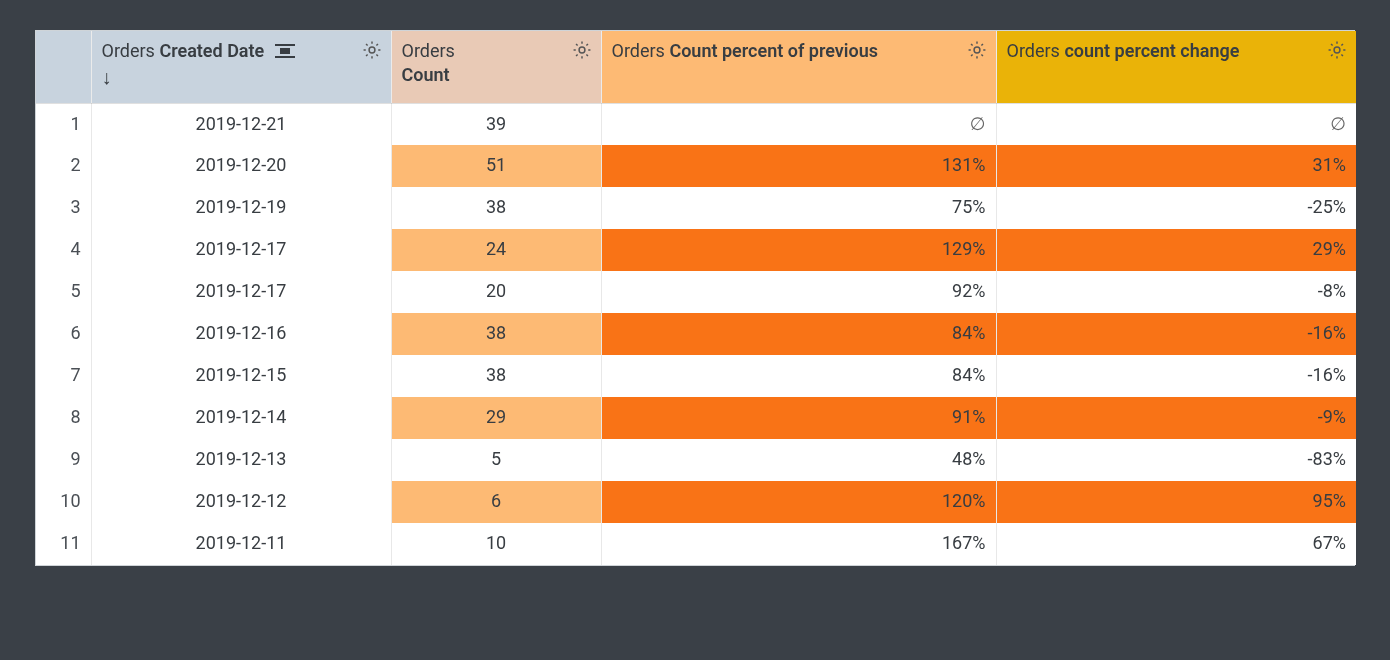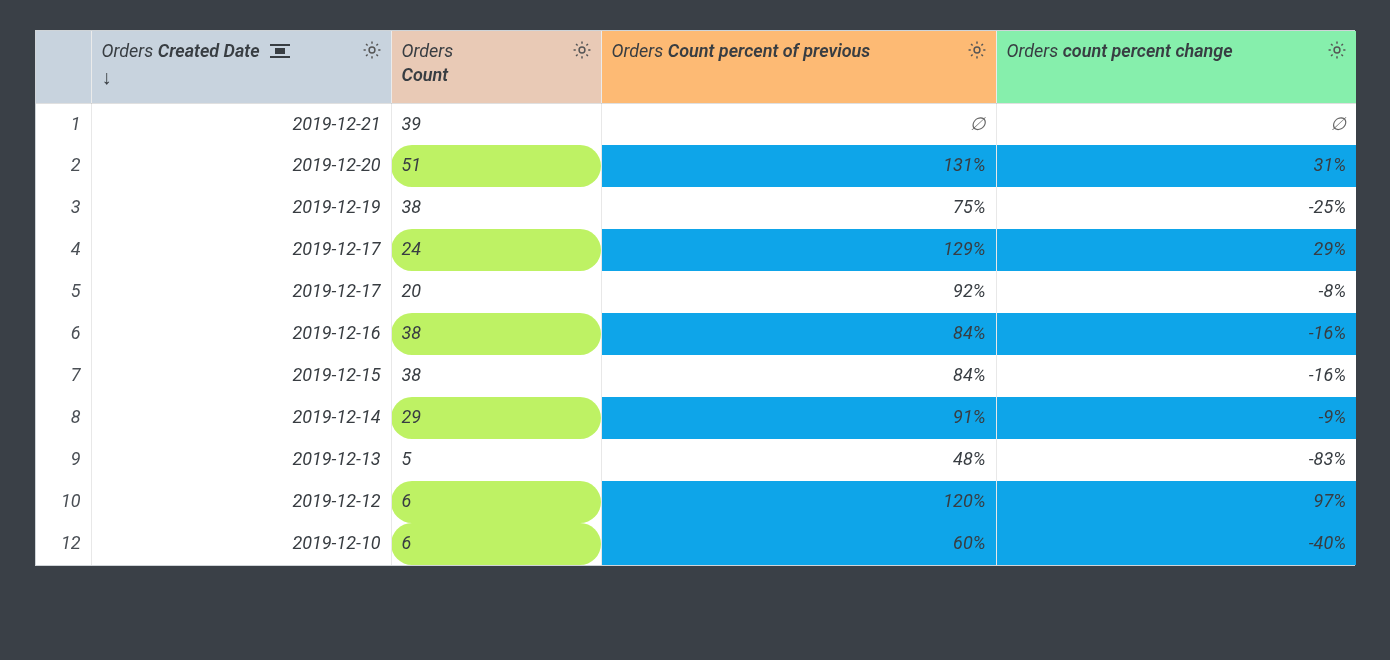--- a/index.html
+++ b/index.html
@@ -13,21 +13,20 @@
     font-size: 18px;
     color: #383d42;
   }
   .frame {
     position: absolute;
     left: 35px;
     top: 30px;
     width: 1320px;
     background: #fff;
     border: 1px solid #cfd4d8;
-    font-style: italic;
   }
   table {
     border-collapse: collapse;
     width: 100%;
     table-layout: fixed;
   }
   col.c-idx { width: 55px; }
   col.c-date { width: 300px; }
   col.c-count { width: 210px; }
   col.c-pct1 { width: 395px; }
@@ -47,21 +46,21 @@
     position: relative;
     border-right: 1px solid rgba(0,0,0,0.08);
     border-bottom: 1px solid rgba(0,0,0,0.12);
   }
   thead th:last-child { border-right: 0; }
 
   thead th.th-idx { background: #c8d3de; }
   thead th.th-date { background: #c8d3de; }
   thead th.th-count { background: #e9cab6; }
   thead th.th-pct1 { background: #fdba74; }
-  thead th.th-pct2 { background: #86efac; }
+  thead th.th-pct2 { background: #eab308; }
 
   thead th .label {
     display: inline-block;
     max-width: calc(100% - 28px);
   }
   thead th strong { font-weight: 600; }
 
   .gear {
     position: absolute;
     top: 8px;
@@ -95,30 +94,30 @@
   }
   tbody td:last-child { border-right: 0; }
 
   td.idx {
     text-align: right;
     color: #4a4f55;
     padding-right: 10px;
     background: #fff !important;
   }
   td.date {
-    text-align: right;
+    text-align: center;
     background: #fff !important;
   }
-  td.count { text-align: left; }
+  td.count { text-align: center; }
   td.pct1  { text-align: right; }
   td.pct2  { text-align: right; }
 
-  tbody tr.even td.count { background: #bef264; border-radius: 21px; }
+  tbody tr.even td.count { background: #fdba74; }
   tbody tr.even td.pct1,
-  tbody tr.even td.pct2 { background: #0ea5e9; }
+  tbody tr.even td.pct2 { background: #f97316; }
 
   tbody tr.odd td.count,
   tbody tr.odd td.pct1,
   tbody tr.odd td.pct2 { background: #fff; }
 
   .null-sym { color: #666; font-size: 18px; }
 </style>
 </head>
 <body>
 
@@ -264,24 +263,24 @@
           <td class="date">2019-12-13</td>
           <td class="count">5</td>
           <td class="pct1">48%</td>
           <td class="pct2">-83%</td>
         </tr>
         <tr class="even">
           <td class="idx">10</td>
           <td class="date">2019-12-12</td>
           <td class="count">6</td>
           <td class="pct1">120%</td>
-          <td class="pct2">97%</td>
-        </tr>
-        <tr class="even">
-          <td class="idx">12</td>
-          <td class="date">2019-12-10</td>
-          <td class="count">6</td>
-          <td class="pct1">60%</td>
-          <td class="pct2">-40%</td>
+          <td class="pct2">95%</td>
+        </tr>
+        <tr class="odd">
+          <td class="idx">11</td>
+          <td class="date">2019-12-11</td>
+          <td class="count">10</td>
+          <td class="pct1">167%</td>
+          <td class="pct2">67%</td>
         </tr>
       </tbody>
   </table>
 </div>
 
 </body></html>

